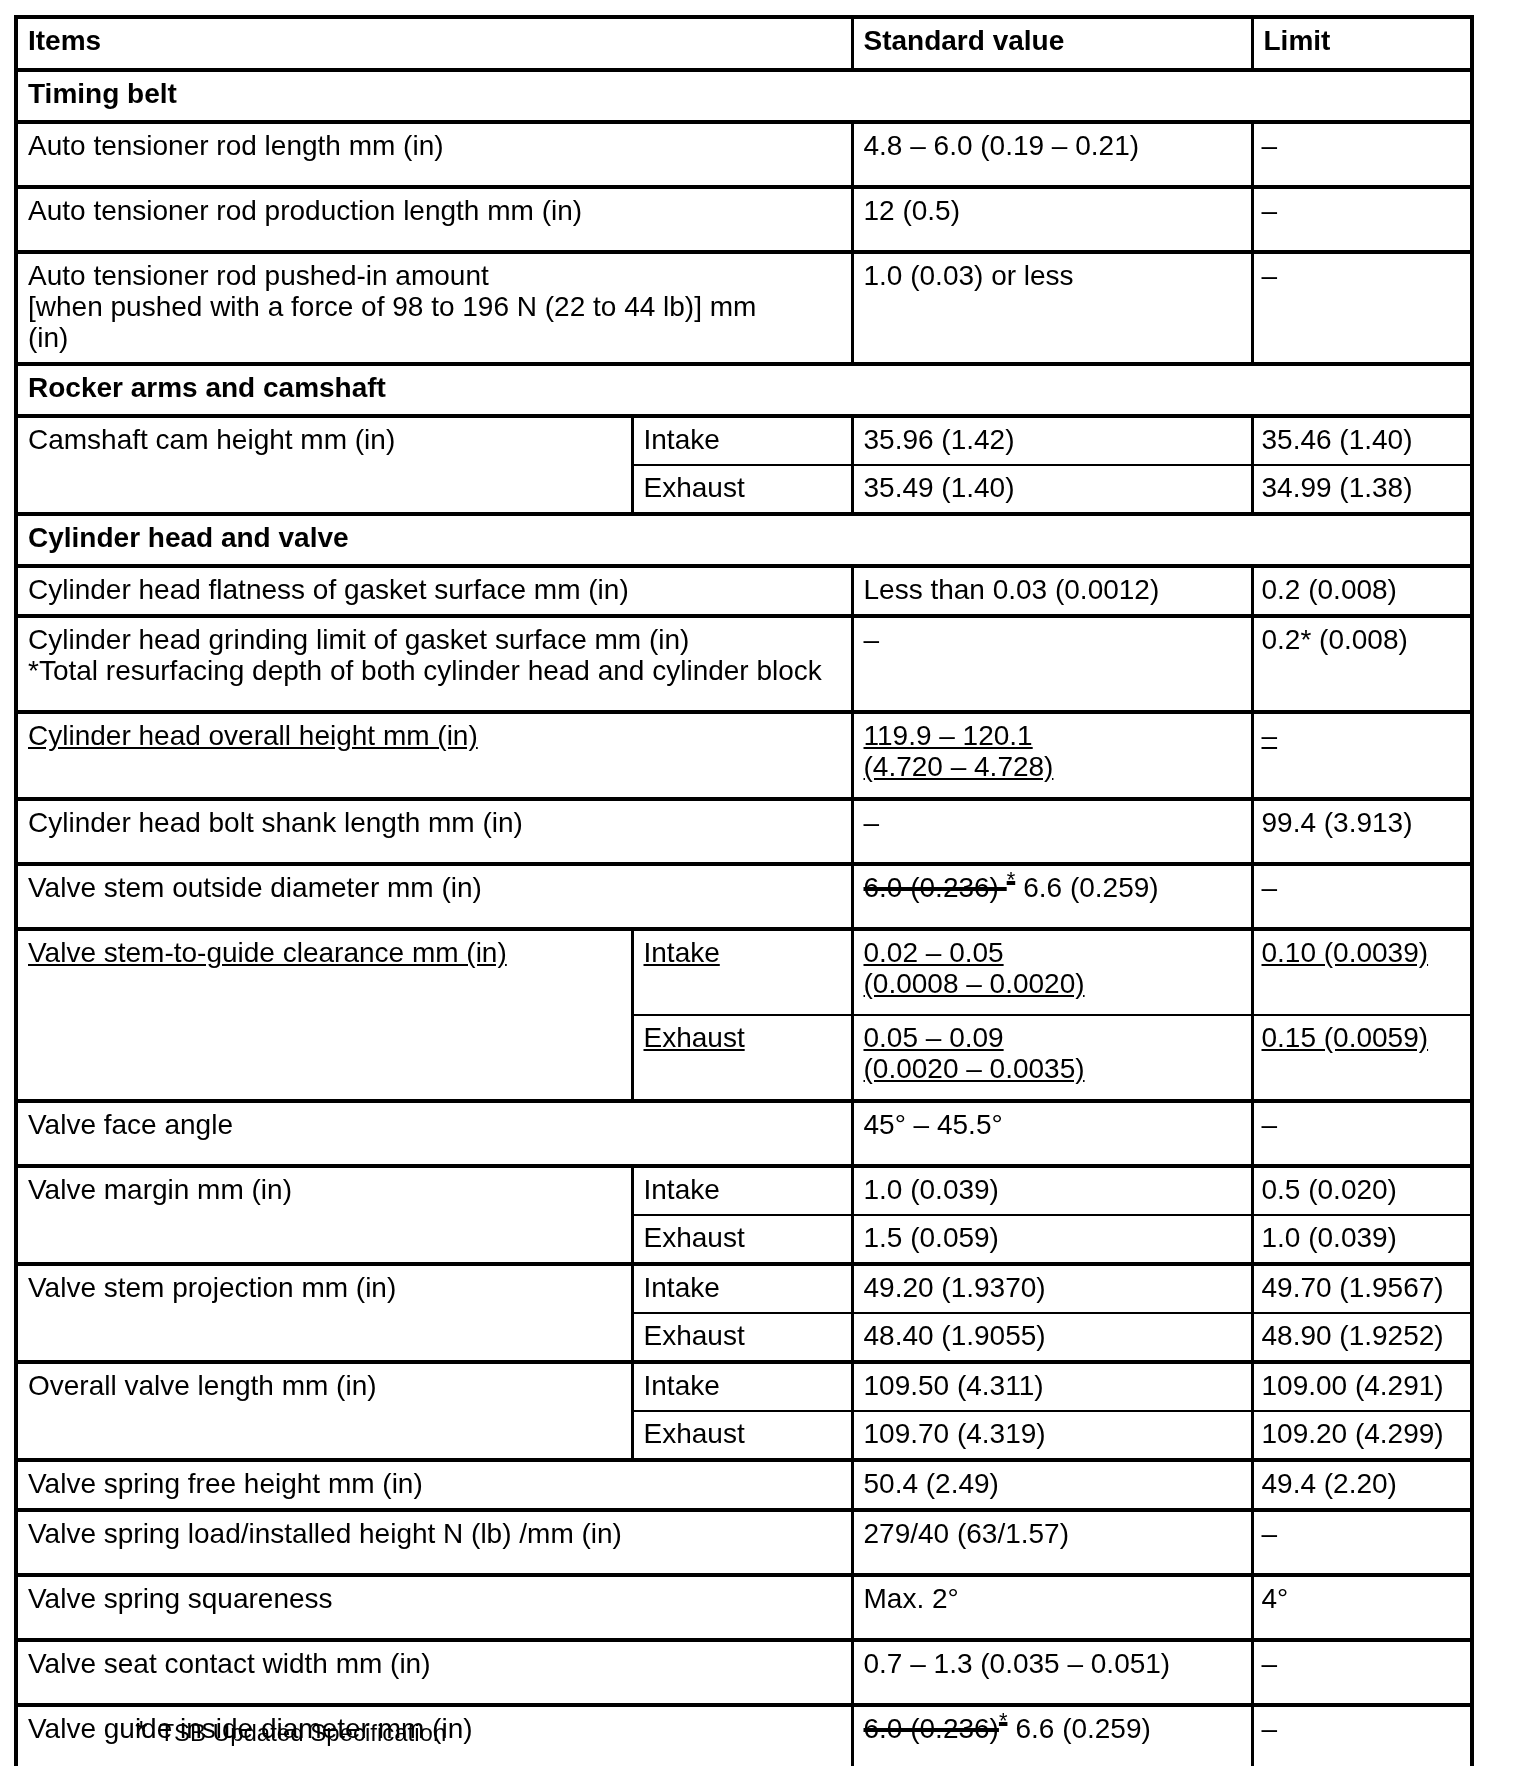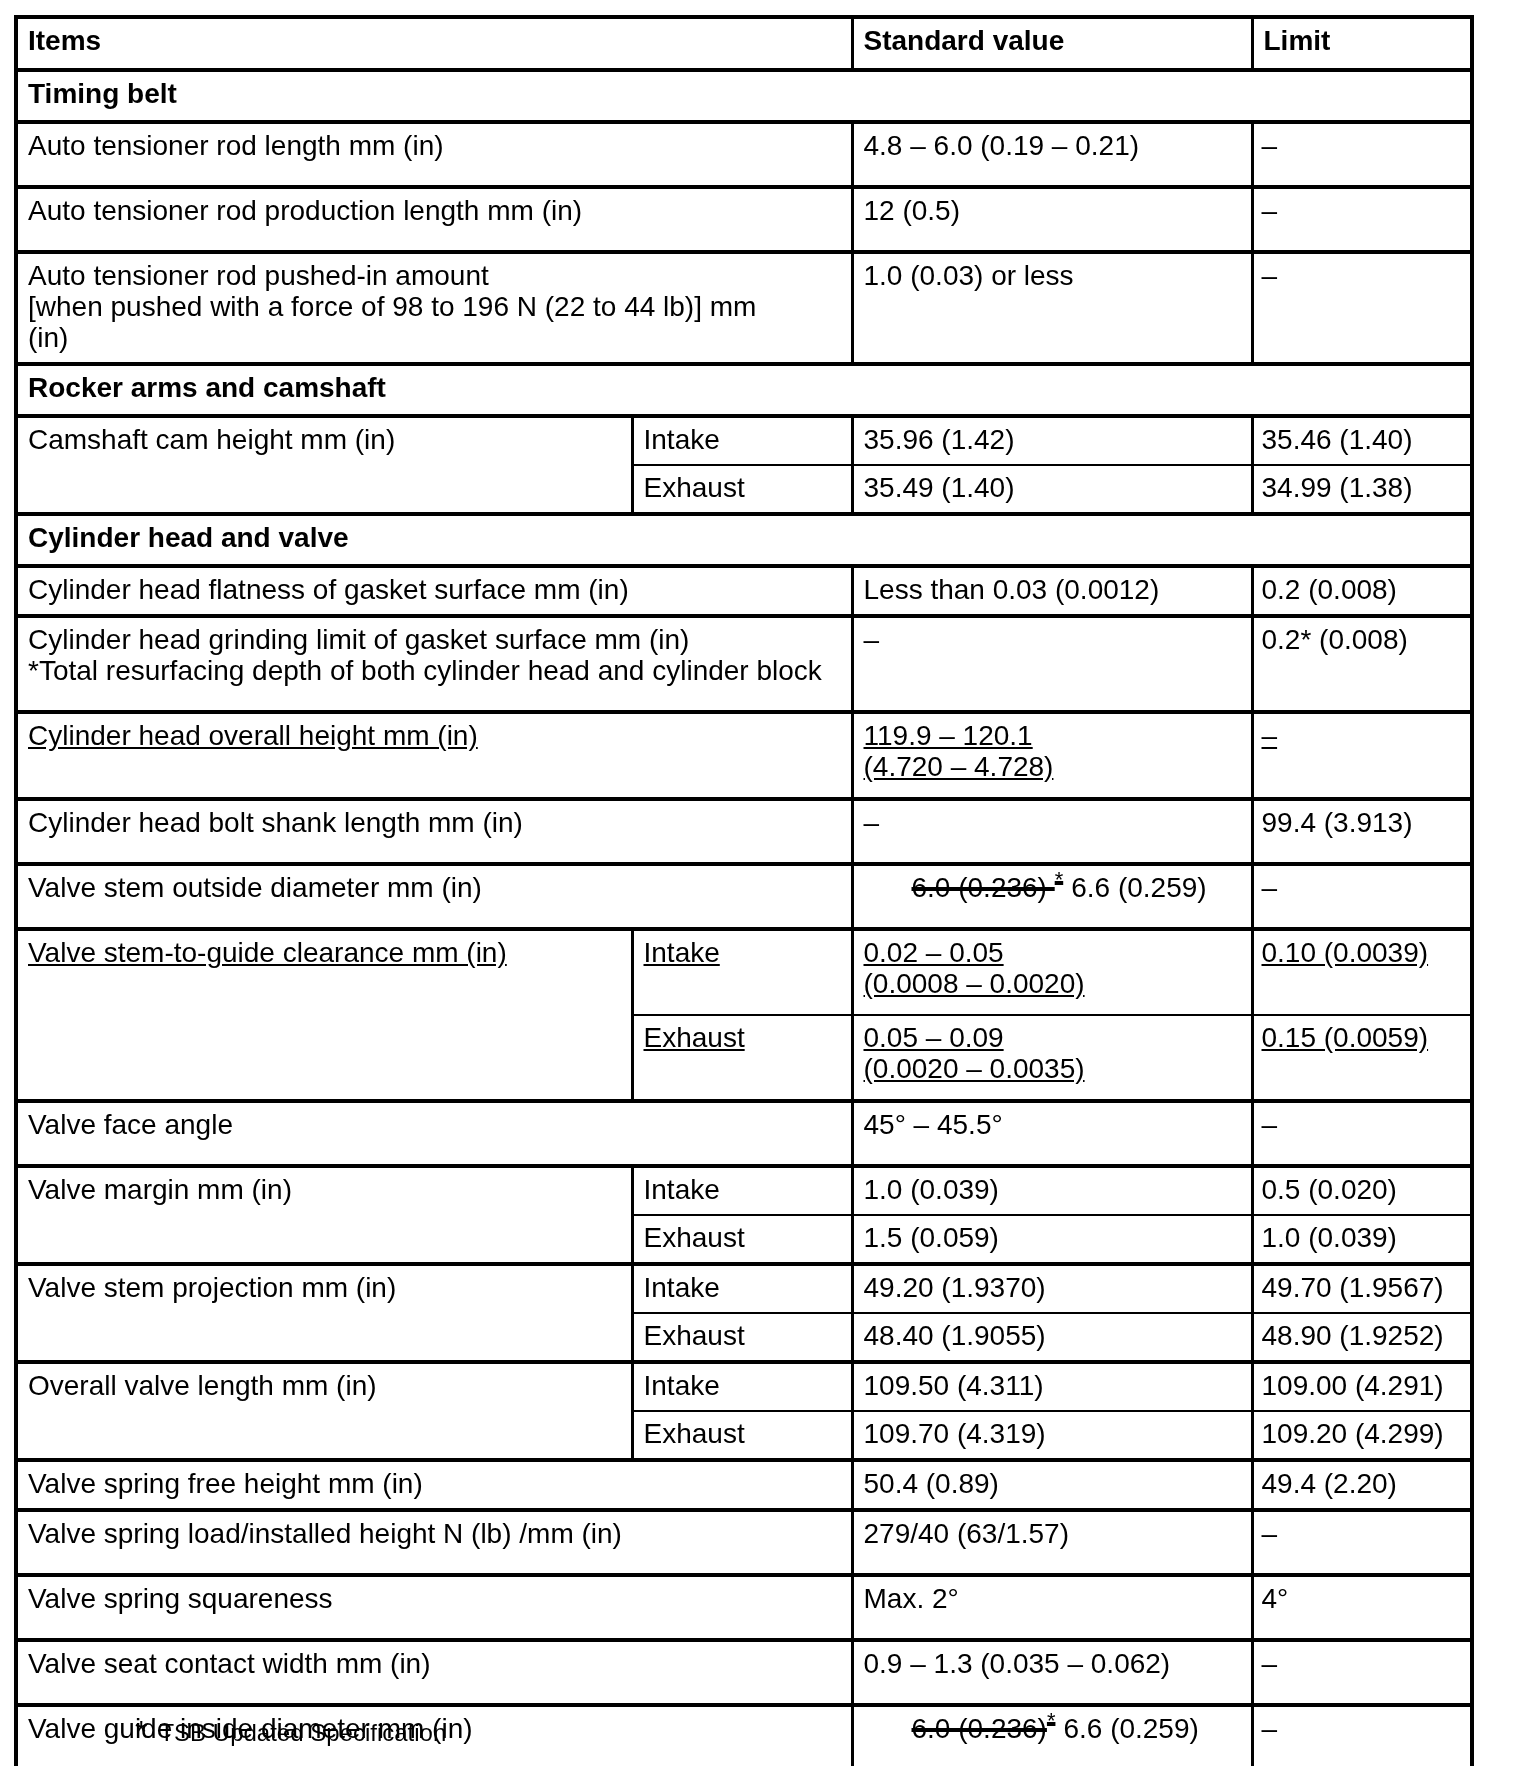--- a/index.html
+++ b/index.html
@@ -31,21 +31,20 @@
     font-weight:700;padding-bottom:11px;
   }
   tr.sub td{border-top:2px solid #000;}
   tr.pad-lg td{padding-bottom:24px;}
   tr.pad-md td{padding-bottom:15px;text-decoration:underline;}
   tr.pad-sm td{padding-bottom:9px;}
   td.lim{padding-left:8px;padding-right:4px;}
   .strike{
     text-decoration:line-through;
     text-decoration-thickness:3.5px;
-    margin-left:48px;
   }
   .strike sup{
     font-size:0.78em;vertical-align:super;line-height:0;
   }
   .rest{margin-left:8px;}
   .footnote{
     position:absolute;left:100px;top:1702px;
     font-size:24px;line-height:30px;margin-left:21px;
   }
   .footnote .ast{
@@ -181,36 +180,36 @@
           <td>109.50 (4.311)</td>
           <td class="lim">109.00 (4.291)</td>
         </tr>
         <tr class="pad-sm sub">
           <td>Exhaust</td>
           <td>109.70 (4.319)</td>
           <td class="lim">109.20 (4.299)</td>
         </tr>
         <tr class="pad-sm">
           <td colspan="2">Valve spring free height mm (in)</td>
-          <td>50.4 (0.89)</td>
+          <td>50.4 (2.49)</td>
           <td class="lim">49.4 (2.20)</td>
         </tr>
         <tr class="pad-lg">
           <td colspan="2">Valve spring load/installed height N (lb) /mm (in)</td>
           <td>279/40 (63/1.57)</td>
           <td class="lim">–</td>
         </tr>
         <tr class="pad-lg">
           <td colspan="2">Valve spring squareness</td>
           <td>Max. 2°</td>
           <td class="lim">4°</td>
         </tr>
         <tr class="pad-lg">
           <td colspan="2">Valve seat contact width mm (in)</td>
-          <td>0.9 – 1.3 (0.035 – 0.062)</td>
+          <td>0.7 – 1.3 (0.035 – 0.051)</td>
           <td class="lim">–</td>
         </tr>
         <tr class="pad-lg">
           <td colspan="2">Valve guide inside diameter mm (in)</td>
           <td><span class="strike">6.0 (0.236)<sup>*</sup></span><span class="rest">6.6 (0.259)</span></td>
           <td class="lim">–</td>
         </tr>
       </tbody>
   </table>
 

